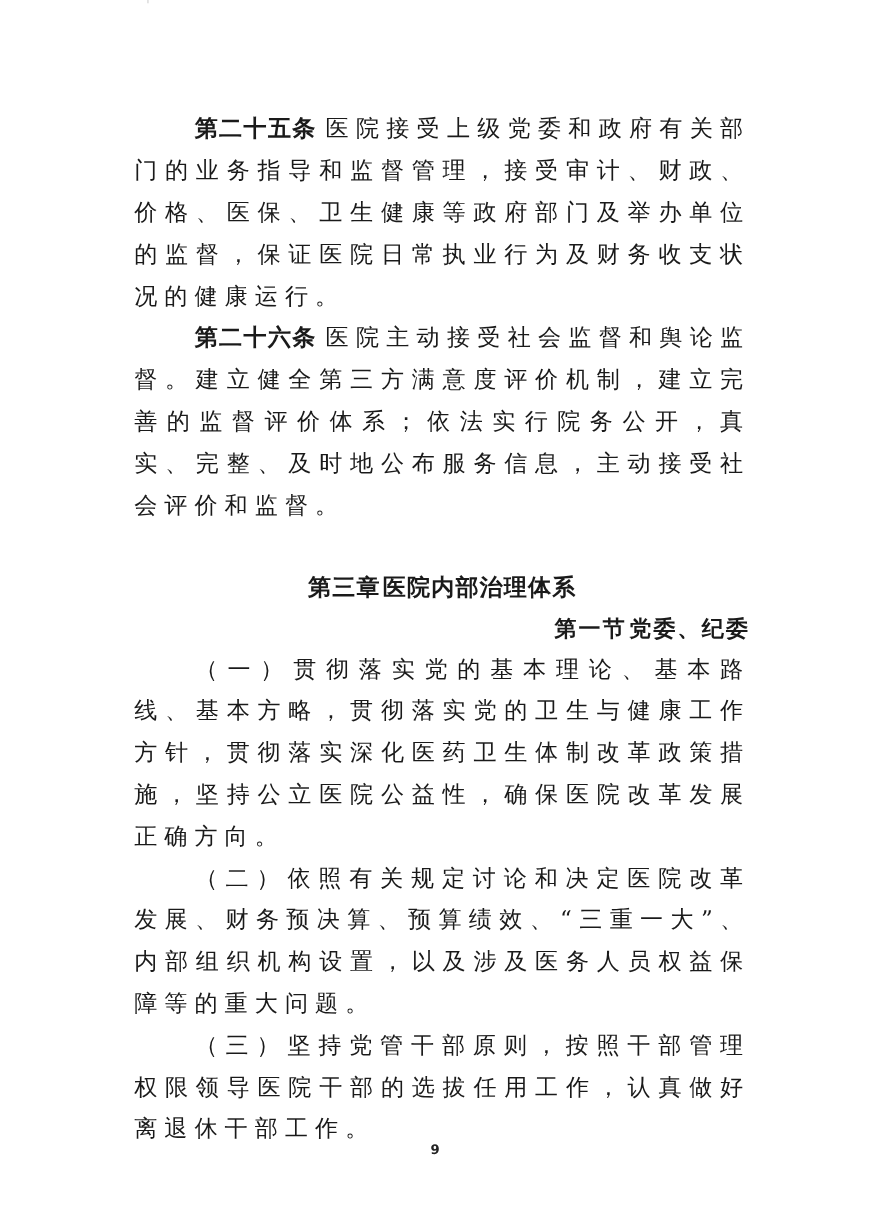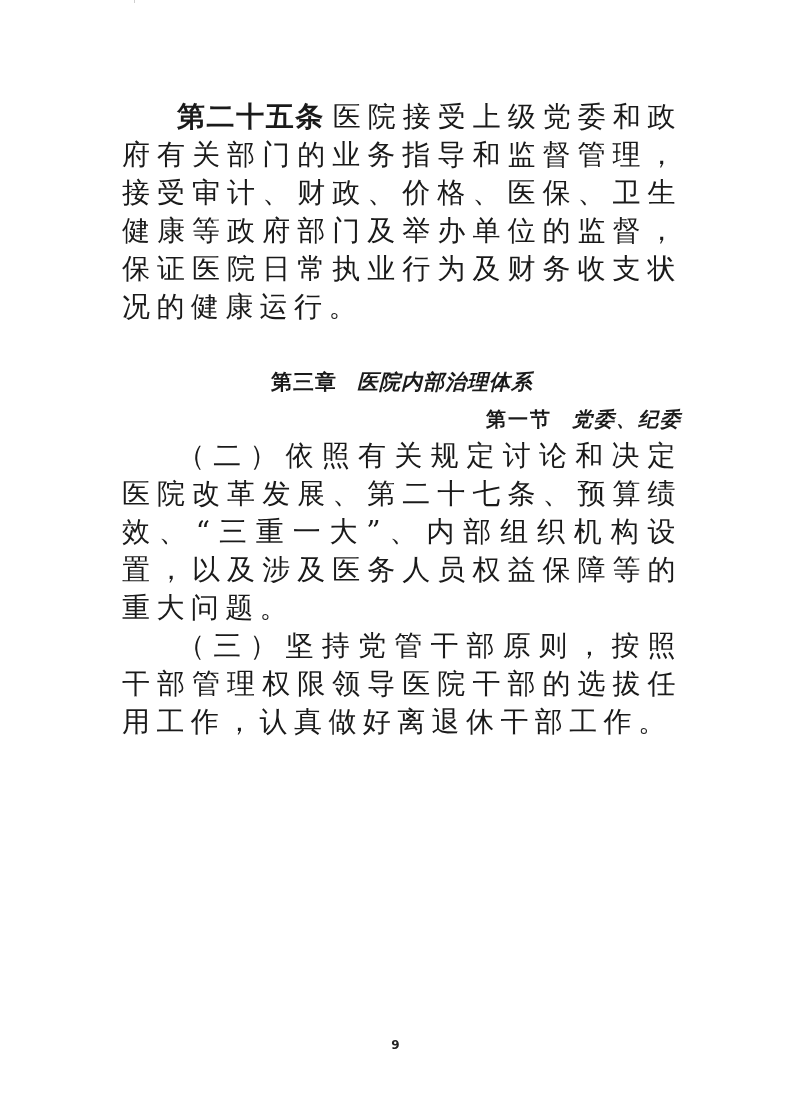--- a/index.html
+++ b/index.html
@@ -15,21 +15,21 @@
       font-family: "DejaVu Serif", "Liberation Serif", serif;
       color: #1a1a1a;
     }
     .page {
       position: absolute;
       left: 122px;
       top: 98px;
       width: 560px;
     }
     .para {
-      font-size: 28px;
+      font-size: 21px;
       line-height: 38px;
       letter-spacing: 6.4px;
       text-indent: 55px;
       margin: 0;
       text-align: justify;
       word-break: break-all;
     }
     .para .lead {
       font-family: "DejaVu Sans", "Liberation Sans", sans-serif;
       font-weight: bold;
@@ -69,37 +69,39 @@
       color: #222;
     }
     .edge-mark {
       position: absolute;
       left: 134px;
       top: 0;
       width: 1px;
       height: 3px;
       background: #cfcfcf;
     }
-    .sp { margin-left: 20px; font-style: italic; }
+    .sp { margin-left: 2px; }
   </style>
 </head>
 <body>
 
 <div class="edge-mark"></div>
 
 <div class="page">
 
   <p class="para"><span class="lead">第二十五条</span><span>医院接受上级党委和政府有关部门的业务指导和监督管理，接受审计、财政、价格、医保、卫生健康等政府部门及举办单位的监督，保证医院日常执业行为及财务收支状况的健康运行。</span></p>
 
+  <p class="para"><span class="lead">第二十六条</span><span>医院主动接受社会监督和舆论监督。建立健全第三方满意度评价机制，建立完善的监督评价体系；依法实行院务公开，真实、完整、及时地公布服务信息，主动接受社会评价和监督。</span></p>
 
   <div class="gap-chapter"></div>
 
   <h2 class="chapter-title"><span>第三章</span><span class="sp">医院内部治理体系</span></h2>
 
   <h3 class="section-title"><span>第一节</span><span class="sp">党委、纪委</span></h3>
 
 
-  <p class="para">（二）依照有关规定讨论和决定医院改革发展、第二十七条、预算绩效、“三重一大”、内部组织机构设置，以及涉及医务人员权益保障等的重大问题。</p>
+  <p class="para">（一）贯彻落实党的基本理论、基本路线、基本方略，贯彻落实党的卫生与健康工作方针，贯彻落实深化医药卫生体制改革政策措施，坚持公立医院公益性，确保医院改革发展正确方向。</p>
+  <p class="para">（二）依照有关规定讨论和决定医院改革发展、财务预决算、预算绩效、“三重一大”、内部组织机构设置，以及涉及医务人员权益保障等的重大问题。</p>
   <p class="para">（三）坚持党管干部原则，按照干部管理权限领导医院干部的选拔任用工作，认真做好离退休干部工作。</p>
 
 </div>
 
 <div class="page-number">9</div>
 
 </body></html>

